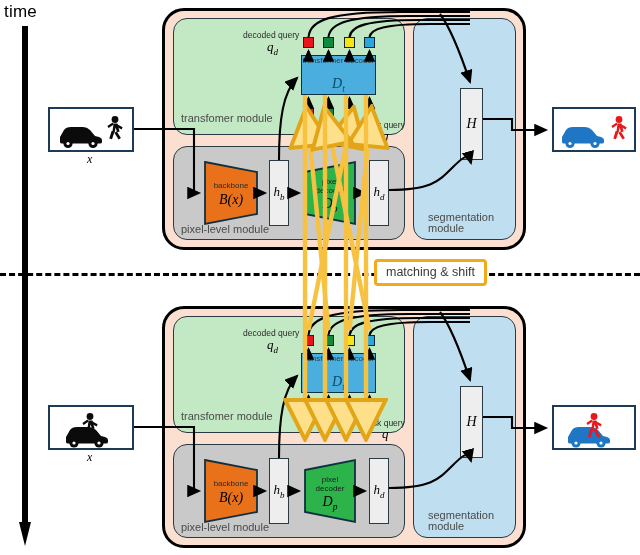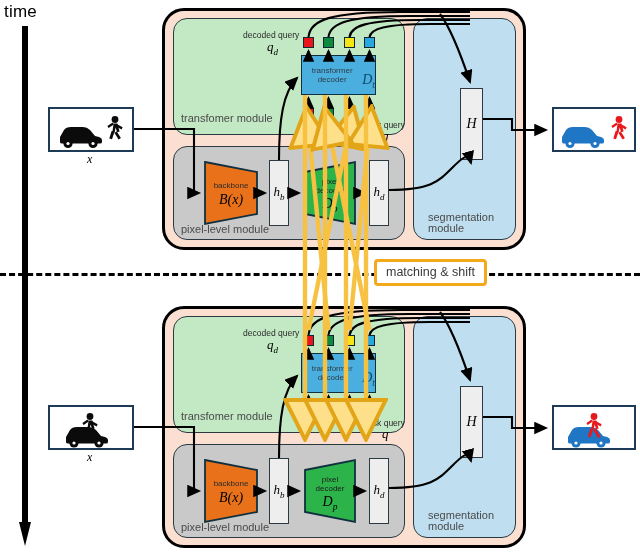--- a/index.html
+++ b/index.html
@@ -63,21 +63,21 @@
     font-size: 13px;
     color: #000;
   }
   .vbox .mtxt sub {
     font-size: 9px; font-style: italic;
   }
 
   .decoder-box {
     background: #4aaede;
     border: 1.8px solid #103040;
-    display: flex; flex-direction: row;
+    display: flex; flex-direction: column;
     align-items: center; justify-content: center;
   }
   .decoder-box .sm {
     font-size: 8px; color: #2a2a2a; line-height: 9px; text-align: center;
     opacity: .85;
   }
   .decoder-box .big {
     font-family: "Liberation Serif", serif;
     font-style: italic; font-size: 14px; color: #0c4a6e; margin-top: 11px;
   }

